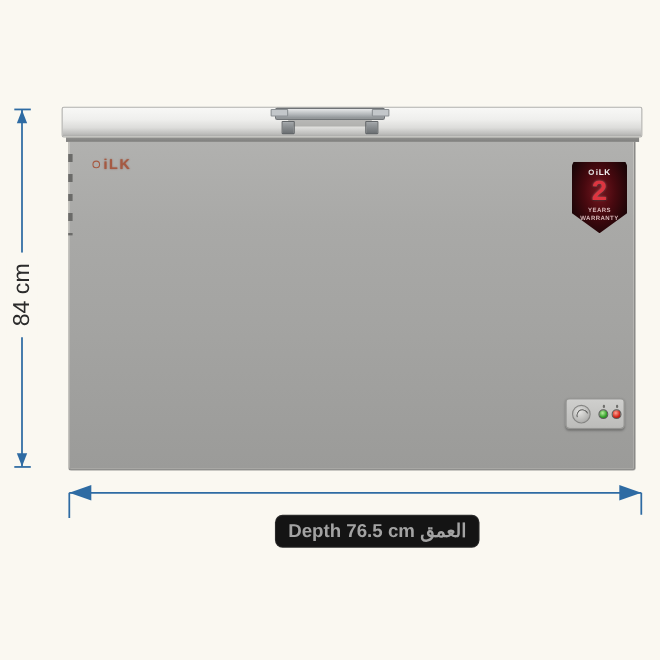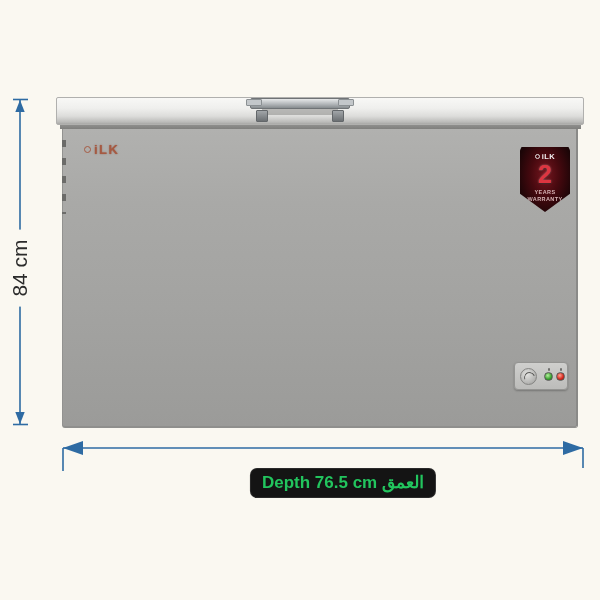--- a/index.html
+++ b/index.html
@@ -107,21 +107,21 @@
     left:20px; top:268px; transform:translate(-50%,-50%) rotate(-90deg);
     font-size:21px; padding:2px 10px;
   }
   .width-label {
     left:322px; top:448px; transform:translate(-50%,-50%);
     font-size:17px; padding:1px 20px;
   }
 
   .depth-label {
     position:absolute; left:343px; top:483px; transform:translate(-50%,-50%);
-    background:#141414; color:#22c55e; font-size:17px; font-weight:bold;
+    background:#141414; color:#a3a3a3; font-size:17px; font-weight:bold;
     padding:3px 11px 4px; border-radius:6px; white-space:nowrap;
     box-shadow:0 0 0 1px #2a2a2a;
   }
   .depth-label .ar { font-weight:bold; }
 </style>
 </head>
 <body>
 
 <div class="stage">
 

